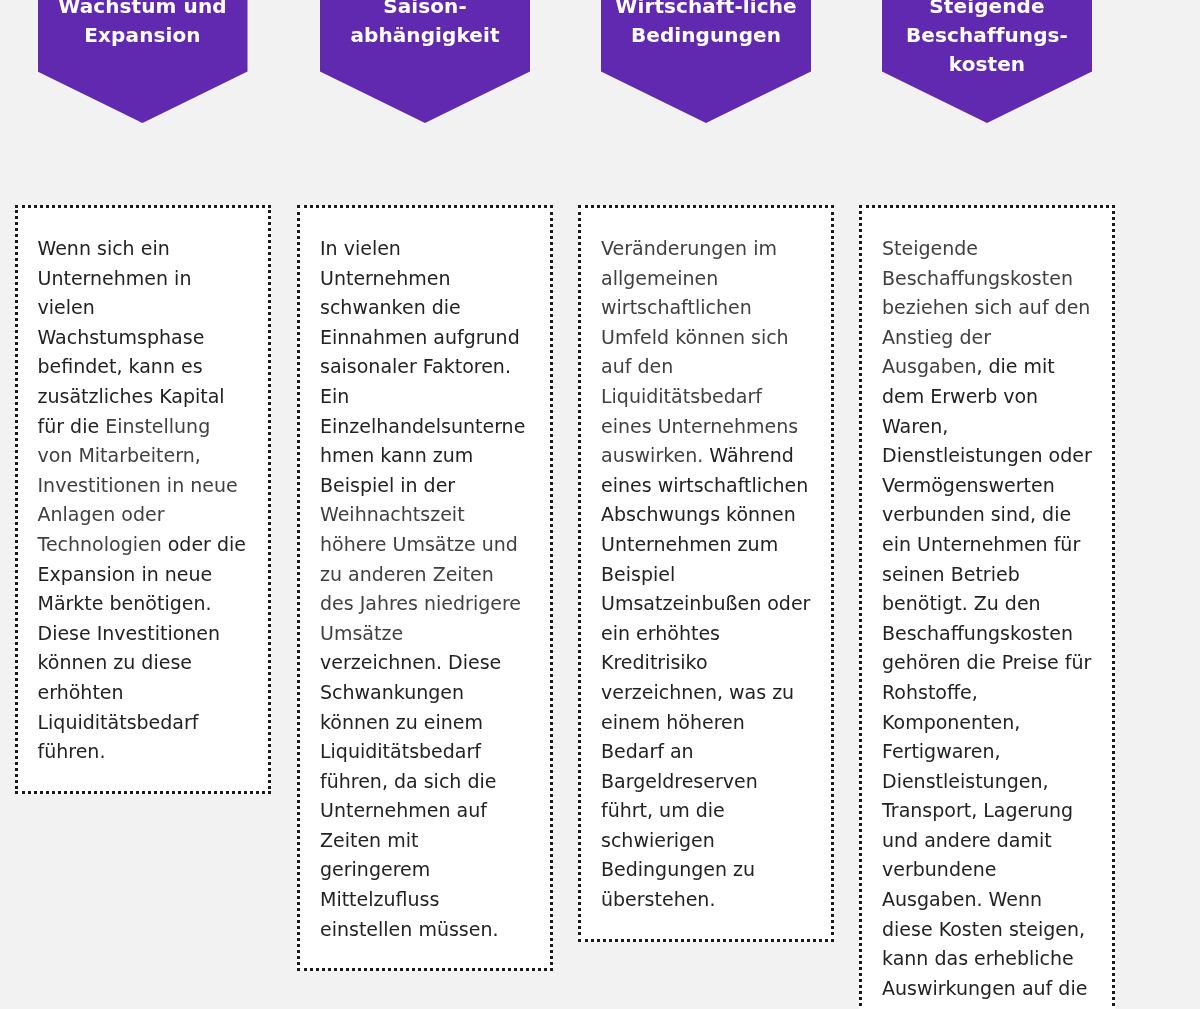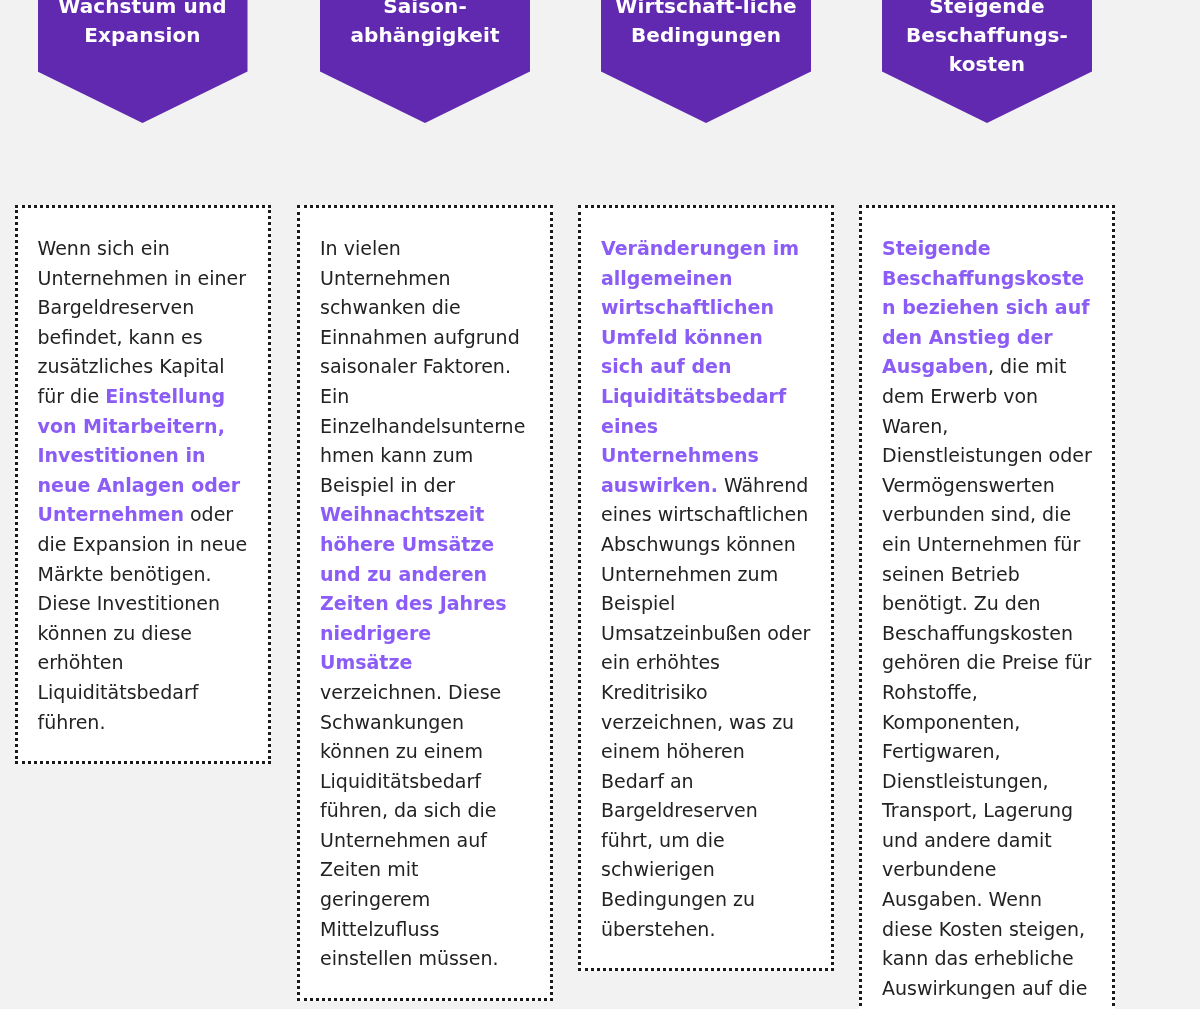--- a/index.html
+++ b/index.html
@@ -85,22 +85,22 @@
 
   .card-text {
     font-size: 19px;
     line-height: 29.6px;
     color: #222222;
     word-break: break-word;
     hyphens: none;
   }
 
   .card-text b {
-    font-weight: bold;
-    color: #8b5cf6;
+    font-weight: normal;
+    color: #404040;
   }
 
   
   .slot-1 { width: 285px; }
   .slot-2 { width: 280px; }
   .slot-3 { width: 282px; }
   .slot-4 { width: 280px; }
 
   .banner-slot {
     width: 280px;
@@ -136,21 +136,21 @@
     <div class="banner-slot bslot-4">
       <div class="banner">
         <div class="banner-title">Steigende Beschaffungs-kosten</div>
       </div>
     </div>
   </div>
 
   <div class="card-row">
     <div class="card-slot slot-1">
       <div class="card">
-        <div class="card-text"><span>Wenn sich ein Unternehmen in einer Bargeldreserven befindet, kann es zusätzliches Kapital für die </span><b>Einstellung von Mitarbeitern, Investitionen in neue Anlagen oder Unternehmen</b><span> oder die Expansion in neue Märkte benötigen. Diese Investitionen können zu diese erhöhten Liquiditätsbedarf führen.</span></div>
+        <div class="card-text"><span>Wenn sich ein Unternehmen in vielen Wachstumsphase befindet, kann es zusätzliches Kapital für die </span><b>Einstellung von Mitarbeitern, Investitionen in neue Anlagen oder Technologien</b><span> oder die Expansion in neue Märkte benötigen. Diese Investitionen können zu diese erhöhten Liquiditätsbedarf führen.</span></div>
       </div>
     </div>
     <div class="card-slot slot-2">
       <div class="card">
         <div class="card-text"><span>In vielen Unternehmen schwanken die Einnahmen aufgrund saisonaler Faktoren. Ein Einzelhandelsunternehmen kann zum Beispiel in der </span><b>Weihnachtszeit höhere Umsätze und zu anderen Zeiten des Jahres niedrigere Umsätze</b><span> verzeichnen. Diese Schwankungen können zu einem Liquiditätsbedarf führen, da sich die Unternehmen auf Zeiten mit geringerem Mittelzufluss einstellen müssen.</span></div>
       </div>
     </div>
     <div class="card-slot slot-3">
       <div class="card">
         <div class="card-text"><b>Veränderungen im allgemeinen wirtschaftlichen Umfeld können sich auf den Liquiditätsbedarf eines Unternehmens auswirken.</b><span> Während eines wirtschaftlichen Abschwungs können Unternehmen zum Beispiel Umsatzeinbußen oder ein erhöhtes Kreditrisiko verzeichnen, was zu einem höheren Bedarf an Bargeldreserven führt, um die schwierigen Bedingungen zu überstehen.</span></div>

